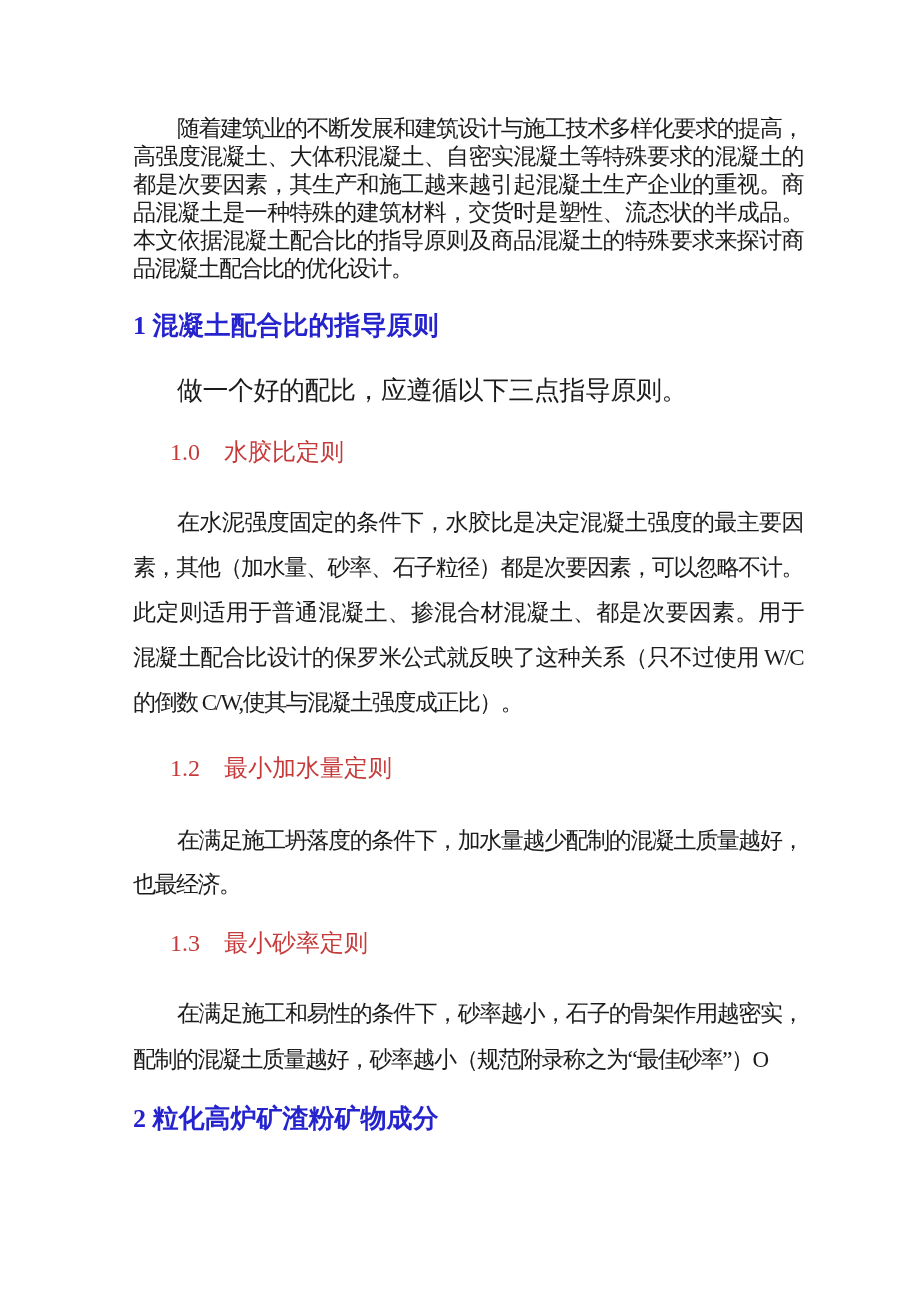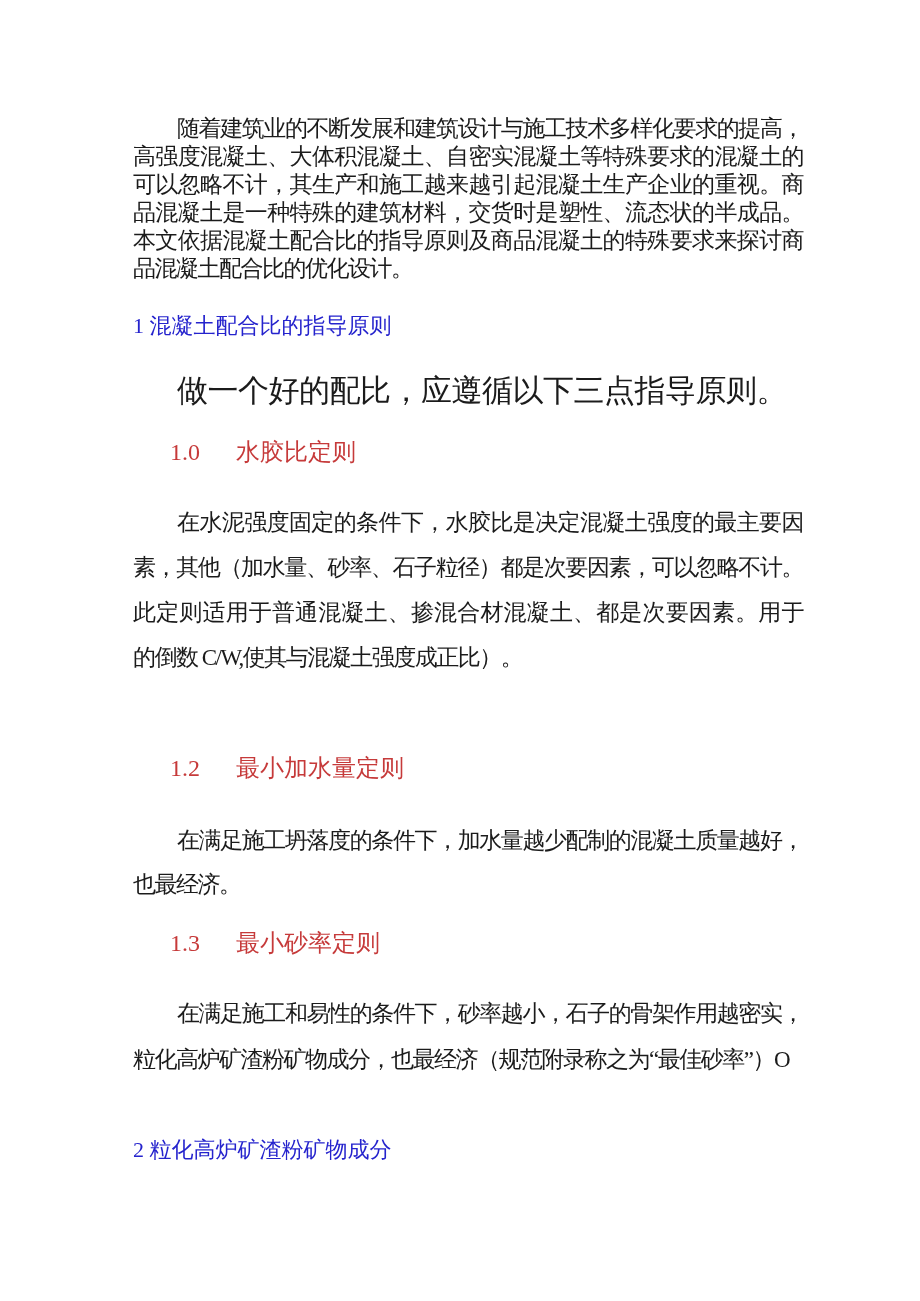--- a/index.html
+++ b/index.html
@@ -32,86 +32,88 @@
     white-space: nowrap;
   }
   .line.last {
     text-align: left;
     text-align-last: left;
   }
   .line.indent { text-indent: 44px; }
 
   .intro .line { height: 28px; line-height: 28px; }
   .lead {
-    font-size: 31px;
+    font-size: 26px;
     line-height: 28px;
     text-indent: 44px;
     letter-spacing: -0.5px;
   }
   .para-w45 .line { height: 45px; line-height: 45px; }
   .para-w44 .line { height: 44px; line-height: 44px; }
   .para-w46 .line { height: 46px; line-height: 46px; }
 
   .h-blue {
-    font-size: 22px;
+    font-size: 26px;
     line-height: 32px;
     color: var(--heading-blue);
     letter-spacing: 0;
+    font-weight: bold;
   }
   .h-red {
     font-size: 24px;
     line-height: 30px;
     color: var(--heading-red);
     padding-left: 37px;
     letter-spacing: 0;
   }
-  .h-red .h-title { margin-left: 36px; }
+  .h-red .h-title { margin-left: 24px; }
 </style>
 </head>
 <body>
 
 <div class="page">
 
   <div class="block para intro" style="top:115px">
     <div class="line indent">随着建筑业的不断发展和建筑设计与施工技术多样化要求的提高，</div>
     <div class="line">高强度混凝土、大体积混凝土、自密实混凝土等特殊要求的混凝土的</div>
-    <div class="line">可以忽略不计，其生产和施工越来越引起混凝土生产企业的重视。商</div>
+    <div class="line">都是次要因素，其生产和施工越来越引起混凝土生产企业的重视。商</div>
     <div class="line">品混凝土是一种特殊的建筑材料，交货时是塑性、流态状的半成品。</div>
     <div class="line">本文依据混凝土配合比的指导原则及商品混凝土的特殊要求来探讨商</div>
     <div class="line last">品混凝土配合比的优化设计。</div>
   </div>
 
   <div class="block h-blue" style="top:310px">1 混凝土配合比的指导原则</div>
 
   <div class="block lead" style="top:377px">做一个好的配比，应遵循以下三点指导原则。</div>
 
   <div class="block h-red" style="top:437px">
     <span class="h-num">1.0</span><span class="h-title">水胶比定则</span>
   </div>
 
   <div class="block para para-w45" style="top:500px">
     <div class="line indent">在水泥强度固定的条件下，水胶比是决定混凝土强度的最主要因</div>
     <div class="line">素，其他（加水量、砂率、石子粒径）都是次要因素，可以忽略不计。</div>
     <div class="line">此定则适用于普通混凝土、掺混合材混凝土、都是次要因素。用于</div>
+    <div class="line">混凝土配合比设计的保罗米公式就反映了这种关系（只不过使用 W/C</div>
     <div class="line last">的倒数 C/W,使其与混凝土强度成正比）。</div>
   </div>
 
   <div class="block h-red" style="top:753px">
     <span class="h-num">1.2</span><span class="h-title">最小加水量定则</span>
   </div>
 
   <div class="block para para-w44" style="top:819px">
     <div class="line indent">在满足施工坍落度的条件下，加水量越少配制的混凝土质量越好，</div>
     <div class="line last">也最经济。</div>
   </div>
 
   <div class="block h-red" style="top:928px">
     <span class="h-num">1.3</span><span class="h-title">最小砂率定则</span>
   </div>
 
   <div class="block para para-w46" style="top:991px">
     <div class="line indent">在满足施工和易性的条件下，砂率越小，石子的骨架作用越密实，</div>
-    <div class="line last">粒化高炉矿渣粉矿物成分，也最经济（规范附录称之为“最佳砂率”）O</div>
+    <div class="line last">配制的混凝土质量越好，砂率越小（规范附录称之为“最佳砂率”）O</div>
   </div>
 
-  <div class="block h-blue" style="top:1134px">2 粒化高炉矿渣粉矿物成分</div>
+  <div class="block h-blue" style="top:1103px">2 粒化高炉矿渣粉矿物成分</div>
 
 </div>
 
 </body></html>

